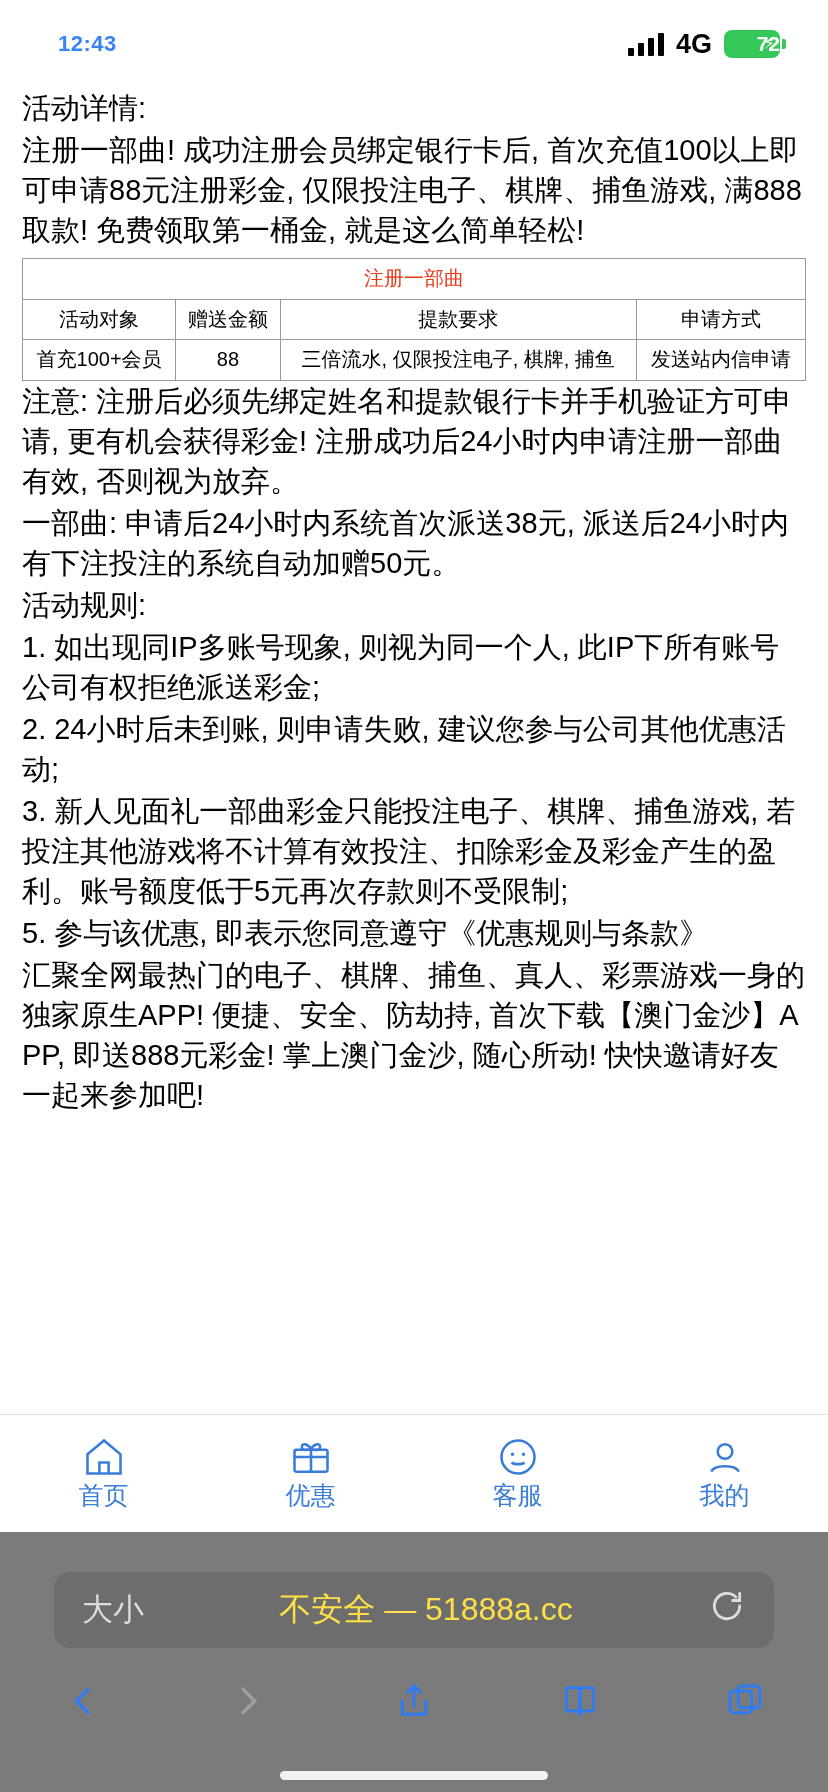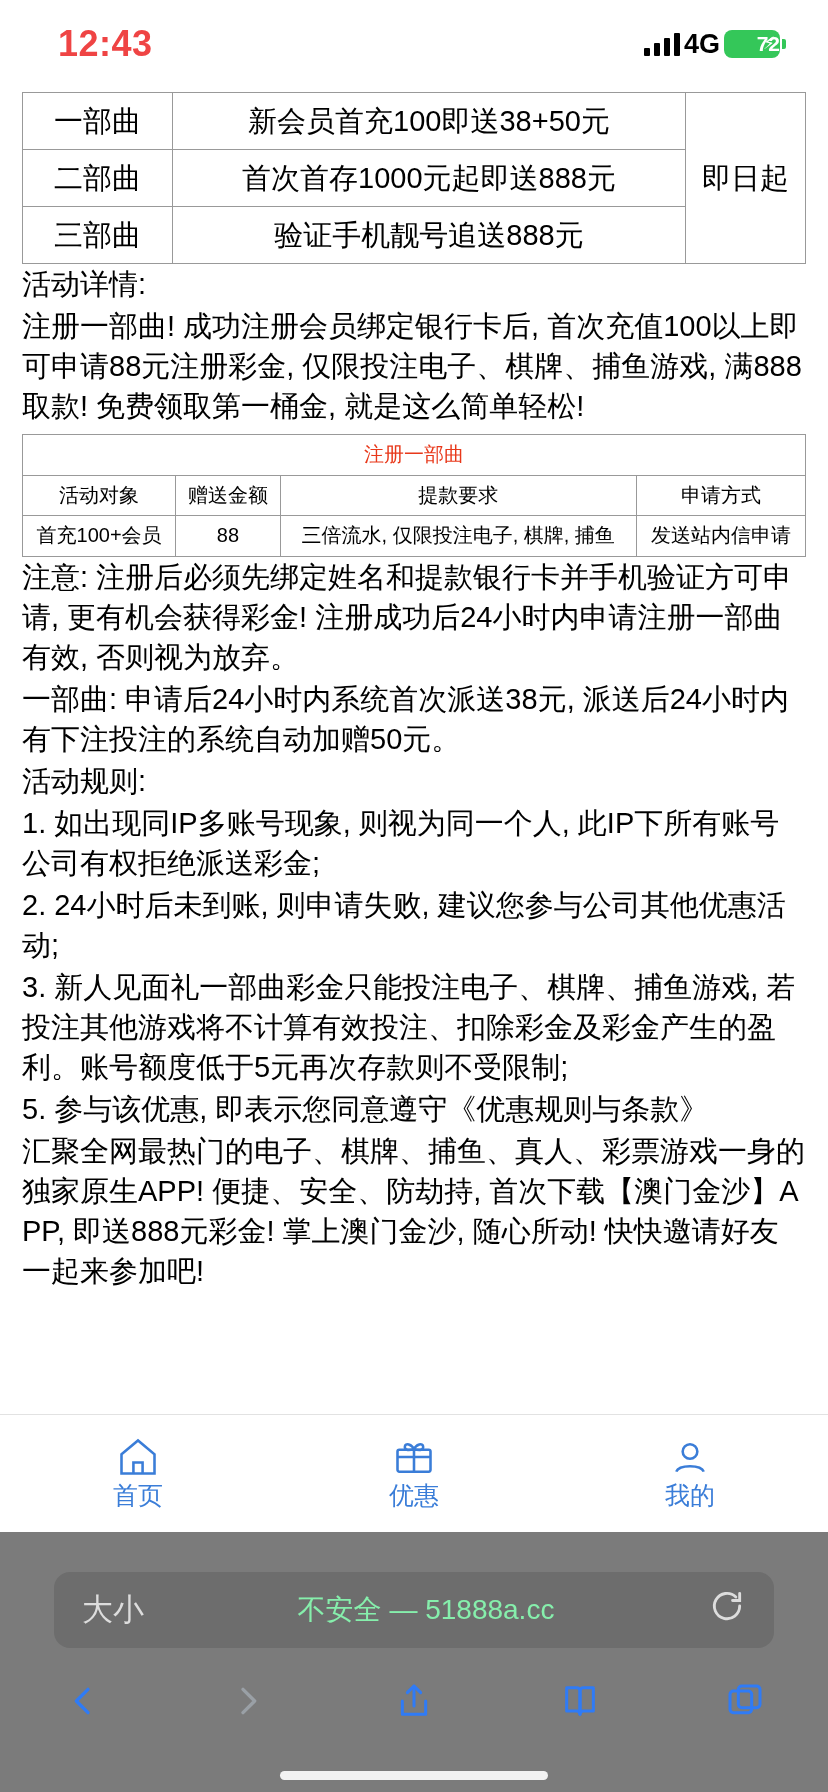--- a/index.html
+++ b/index.html
@@ -11,22 +11,22 @@
   }
   .screen { width: 828px; height: 1792px; position: relative; background:#fff; display:flex; flex-direction:column; }
 
   
   .statusbar {
     height: 88px; flex: 0 0 88px;
     display: flex; align-items: center; justify-content: space-between;
     padding: 0 48px 0 58px;
     background: #ffffff;
   }
-  .status-time { font-size: 36px; font-weight: 600; color: #ef4444; letter-spacing: 0.5px; }
-  .status-right { display: flex; align-items: center; gap: 4px; }
+  .status-time { font-size: 22px; font-weight: 600; color: #3b82f6; letter-spacing: 0.5px; }
+  .status-right { display: flex; align-items: center; gap: 12px; }
   .signal { display: flex; align-items: flex-end; gap: 4px; height: 24px; }
   .signal i { display:block; width: 6px; background: #000; border-radius: 1px; }
   .signal i:nth-child(1){height:8px}
   .signal i:nth-child(2){height:13px}
   .signal i:nth-child(3){height:18px}
   .signal i:nth-child(4){height:23px}
   .net { font-size: 27px; font-weight: 600; color:#000; }
   .battery {
     width: 56px; height: 28px; border-radius: 8px; background: #34c759;
     display:flex; align-items:center; justify-content:flex-end; position: relative;
@@ -82,21 +82,21 @@
     padding-top: 24px;
   }
   .urlbar {
     width: 720px; height: 76px; border-radius: 16px;
     background: #6d6d6d;
     display:flex; align-items:center; justify-content: space-between;
     padding: 0 28px;
     margin-top: 16px;
   }
   .urlbar .aa { color:#ddd; font-size: 31px; }
-  .urlbar .urltext { color: #86efac; font-size: 28px; }
+  .urlbar .urltext { color: #fde047; font-size: 32px; }
   .urlbar .reload { color:#ddd; font-size: 34px; }
   .navrow {
     width: 828px; height: 110px;
     display:flex; align-items:center; justify-content: space-around;
   }
   .navrow .ico { color: #2f7bf6; }
   .navrow .ico.disabled { color: #9aa0a6; }
 
   
   .home-ind {
@@ -121,37 +121,20 @@
       <span class="net">4G</span>
       <span class="battery">
         <span>72</span>
         <span class="bolt">⚡</span>
       </span>
     </div>
   </div>
 
   <div class="content">
 
-    <table class="top-table">
-      <tbody>
-          <tr>
-        <td class="c1">一部曲</td>
-        <td>新会员首充100即送38+50元</td>
-        <td class="c3" rowspan="3">即日起</td>
-      </tr>
-      <tr>
-        <td class="c1">二部曲</td>
-        <td>首次首存1000元起即送888元</td>
-      </tr>
-      <tr>
-        <td class="c1">三部曲</td>
-        <td>验证手机靓号追送888元</td>
-      </tr>
-    </tbody>
-      </table>
 
     <p class="para">活动详情:</p>
     <p class="para">注册一部曲! 成功注册会员绑定银行卡后, 首次充值100以上即可申请88元注册彩金, 仅限投注电子、棋牌、捕鱼游戏, 满888取款! 免费领取第一桶金, 就是这么简单轻松!</p>
 
     <table class="bordered mt8">
       <tbody>
           <tr>
         <td colspan="4" class="tbl-title">注册一部曲</td>
       </tr>
       <tr>
@@ -196,20 +179,31 @@
           <rect x="3" y="8" width="18" height="12" rx="1"></rect>
           <path d="M3 12h18M12 8v12"></path>
           <path d="M12 8c-1-3-5-4-5-1.5S10 8 12 8zM12 8c1-3 5-4 5-1.5S14 8 12 8z"></path>
         </svg>
       </span>
       <span>优惠</span>
     </div>
     <div class="tab">
       <span>
         <svg width="44" height="44" viewBox="0 0 24 24" fill="none" stroke="#3a7dd8" stroke-width="1.4">
+          <circle cx="12" cy="12" r="9"></circle>
+          <circle cx="9" cy="10.5" r="0.9" fill="#3a7dd8" stroke="none"></circle>
+          <circle cx="15" cy="10.5" r="0.9" fill="#3a7dd8" stroke="none"></circle>
+          <path d="M8.5 15c1.2 1.2 5.8 1.2 7 0"></path>
+        </svg>
+      </span>
+      <span>客服</span>
+    </div>
+    <div class="tab">
+      <span>
+        <svg width="44" height="44" viewBox="0 0 24 24" fill="none" stroke="#3a7dd8" stroke-width="1.4">
           <circle cx="12" cy="9" r="4"></circle>
           <path d="M4.5 20c1.5-4 13.5-4 15 0"></path>
         </svg>
       </span>
       <span>我的</span>
     </div>
   </div>
 
   <div class="safari">
     <div class="urlbar">

